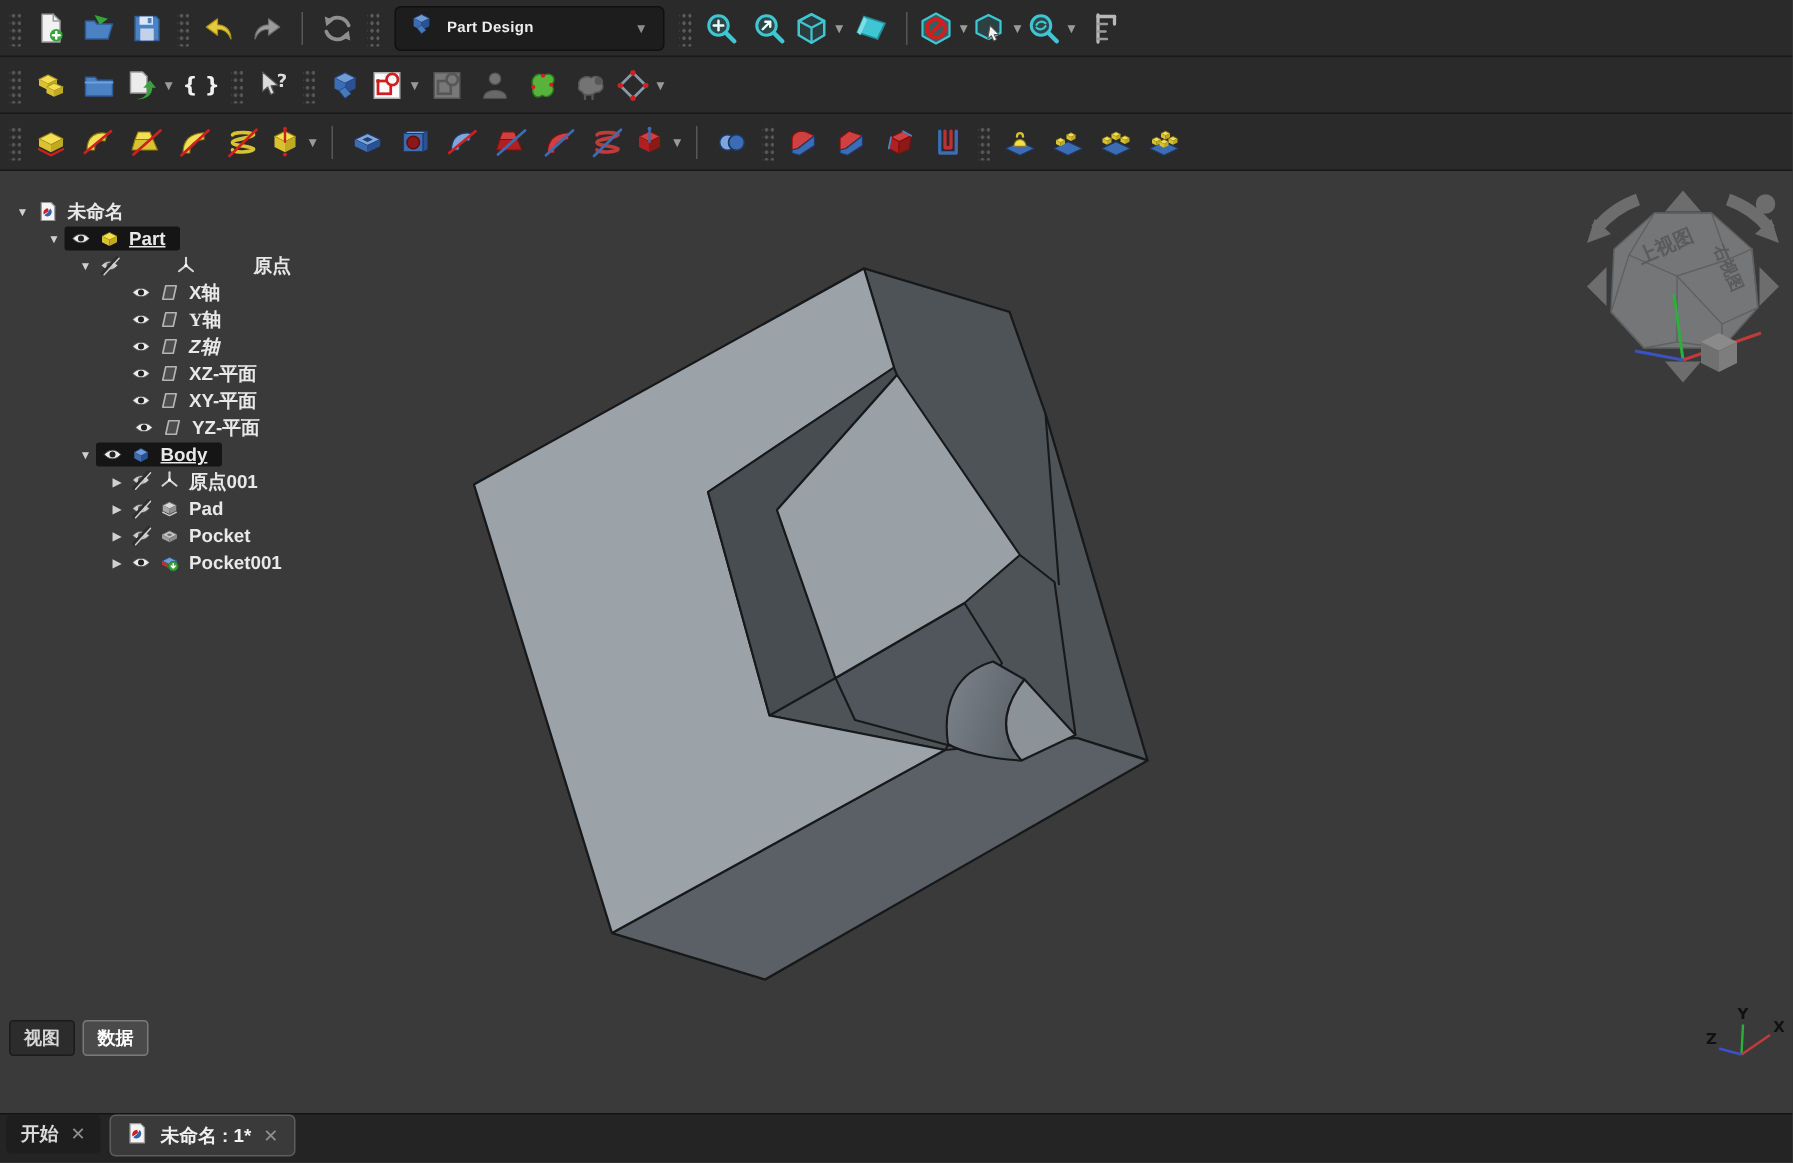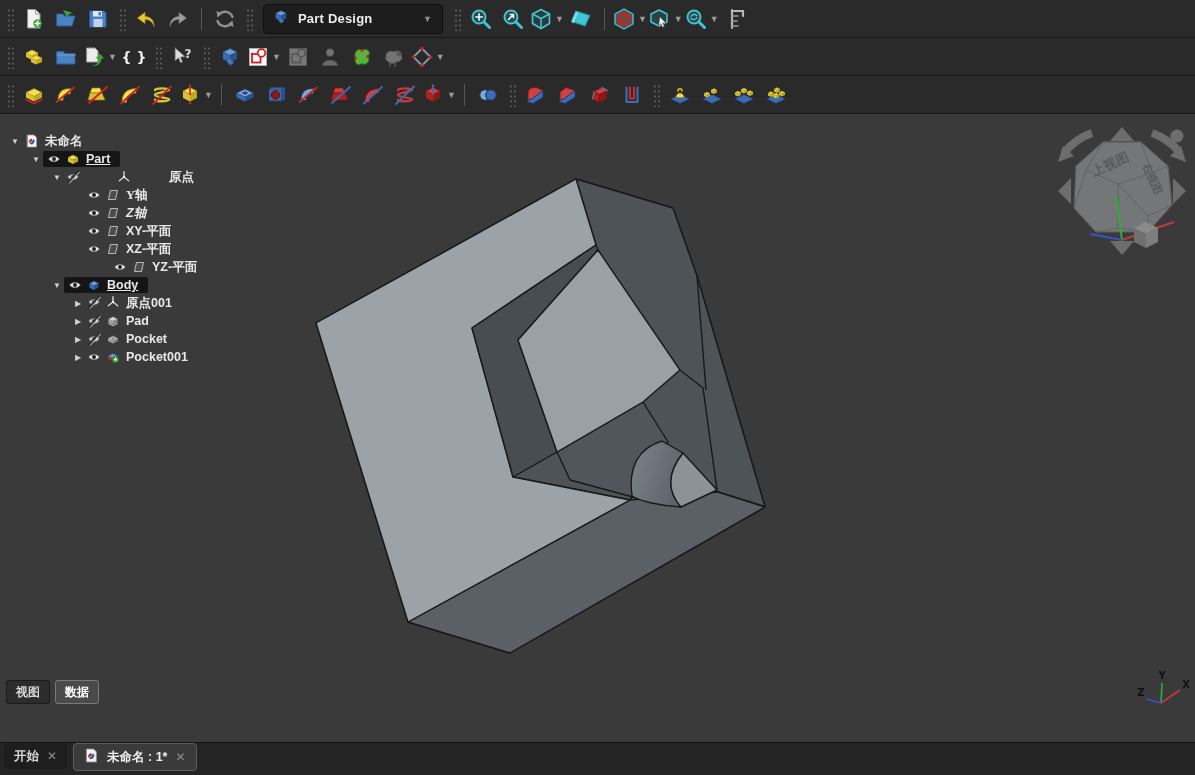--- a/index.html
+++ b/index.html
@@ -12,21 +12,21 @@
      background-image:radial-gradient(circle,#5a5a5a 1px,transparent 1.2px);
      background-size:4px 5px;background-position:1px 1px;}
   .tb-sep{width:1px;height:22px;background:#575757;margin:0 7px;flex:0 0 auto;}
   .tb-btn{display:flex;align-items:center;justify-content:center;height:32px;min-width:32px;
      border-radius:3px;flex:0 0 auto;cursor:default;}
   .tb-btn svg{display:block;}
   .tb-btn .dd{font-size:9px;color:#9a9a9a;margin-left:2px;margin-right:1px;}
   .tb-btn.disabled{filter:grayscale(1) opacity(.45);}
   .wb-combo{display:flex;align-items:center;gap:8px;background:#1d1d1d;border:1px solid #101010;
      border-radius:4px;height:28px;padding:0 10px 0 8px;margin:0 6px;min-width:160px;}
-  .wb-combo .lbl{color:#ececec;font-size:13px;font-weight:700;letter-spacing:.2px;flex:1;}
+  .wb-combo .lbl{color:#ececec;font-size:10px;font-weight:700;letter-spacing:.2px;flex:1;}
   .wb-combo .dd{color:#8d8d8d;font-size:9px;}
   
   #main{position:absolute;top:114px;left:0;right:0;bottom:33px;background:#3a3a3a;}
   #scene{position:absolute;left:0;top:0;z-index:1;pointer-events:none;}
   
   #tree{position:absolute;z-index:2;left:0;top:18px;width:300px;}
   .trow{display:flex;align-items:center;height:18px;font-size:12.5px;color:#e8e8e8;font-weight:600;}
   .trow .caret{width:14px;text-align:center;font-size:8px;color:#d0d0d0;flex:0 0 auto;}
   .trow .eye{width:18px;display:flex;justify-content:center;flex:0 0 auto;}
   .trow .ticon{width:20px;display:flex;justify-content:center;flex:0 0 auto;}
@@ -659,20 +659,37 @@
                 <line x1="7" y1="7" x2="2.3" y2="10.8" stroke="#d5d5d5" stroke-width="1.4" stroke-linecap="round"></line>
                 <line x1="7" y1="7" x2="11.7" y2="10.8" stroke="#d5d5d5" stroke-width="1.4" stroke-linecap="round"></line>
                 <circle cx="7" cy="7" r="1.1" fill="#fff"></circle>
               </svg>
             </span>
             <span class="tlabel">原点</span>
           </span>
         </div>
         <div class="trow" style="padding-left: 71px;">
           <span class="caret"></span>
+          <span style="display: flex; align-items: center;">
+            <span class="eye">
+              <svg width="14" height="14" viewBox="0 0 14 14">
+                <path d="M1.5,7 C4.5,3.2 9.5,3.2 12.5,7 C9.5,10.8 4.5,10.8 1.5,7 Z" fill="#ececec" stroke="#4a4a4a" stroke-width="0.6" stroke-linecap="round" stroke-linejoin="round"></path>
+                <circle cx="7" cy="7" r="2" fill="#222"></circle>
+              </svg>
+            </span>
+            <span class="ticon">
+              <svg width="14" height="14" viewBox="0 0 14 14">
+                <polygon points="4.5,2.5 11.5,2.5 9.5,11.5 2.5,11.5" fill="rgba(220,220,220,.12)" stroke="#b4b4b4" stroke-width="1.1" stroke-linejoin="round"></polygon>
+              </svg>
+            </span>
+            <span class="tlabel">X轴</span>
+          </span>
+        </div>
+        <div class="trow" style="padding-left: 71px;">
+          <span class="caret"></span>
           <span style="display: flex; align-items: center; font-family: Liberation Serif, serif;">
             <span class="eye">
               <svg width="14" height="14" viewBox="0 0 14 14">
                 <path d="M1.5,7 C4.5,3.2 9.5,3.2 12.5,7 C9.5,10.8 4.5,10.8 1.5,7 Z" fill="#ececec" stroke="#4a4a4a" stroke-width="0.6" stroke-linecap="round" stroke-linejoin="round"></path>
                 <circle cx="7" cy="7" r="2" fill="#222"></circle>
               </svg>
             </span>
             <span class="ticon">
               <svg width="14" height="14" viewBox="0 0 14 14">
                 <polygon points="4.5,2.5 11.5,2.5 9.5,11.5 2.5,11.5" fill="rgba(220,220,220,.12)" stroke="#b4b4b4" stroke-width="1.1" stroke-linejoin="round"></polygon>
@@ -705,41 +722,41 @@
               <svg width="14" height="14" viewBox="0 0 14 14">
                 <path d="M1.5,7 C4.5,3.2 9.5,3.2 12.5,7 C9.5,10.8 4.5,10.8 1.5,7 Z" fill="#ececec" stroke="#4a4a4a" stroke-width="0.6" stroke-linecap="round" stroke-linejoin="round"></path>
                 <circle cx="7" cy="7" r="2" fill="#222"></circle>
               </svg>
             </span>
             <span class="ticon">
               <svg width="14" height="14" viewBox="0 0 14 14">
                 <polygon points="4.5,2.5 11.5,2.5 9.5,11.5 2.5,11.5" fill="rgba(220,220,220,.12)" stroke="#b4b4b4" stroke-width="1.1" stroke-linejoin="round"></polygon>
               </svg>
             </span>
-            <span class="tlabel">XY-平面</span>
+            <span class="tlabel">XZ-平面</span>
           </span>
         </div>
         <div class="trow" style="padding-left: 71px;">
           <span class="caret"></span>
           <span style="display: flex; align-items: center;">
             <span class="eye">
               <svg width="14" height="14" viewBox="0 0 14 14">
                 <path d="M1.5,7 C4.5,3.2 9.5,3.2 12.5,7 C9.5,10.8 4.5,10.8 1.5,7 Z" fill="#ececec" stroke="#4a4a4a" stroke-width="0.6" stroke-linecap="round" stroke-linejoin="round"></path>
                 <circle cx="7" cy="7" r="2" fill="#222"></circle>
               </svg>
             </span>
             <span class="ticon">
               <svg width="14" height="14" viewBox="0 0 14 14">
                 <polygon points="4.5,2.5 11.5,2.5 9.5,11.5 2.5,11.5" fill="rgba(220,220,220,.12)" stroke="#b4b4b4" stroke-width="1.1" stroke-linejoin="round"></polygon>
               </svg>
             </span>
-            <span class="tlabel">XZ-平面</span>
-          </span>
-        </div>
-        <div class="trow" style="padding-left: 97px;">
+            <span class="tlabel">XY-平面</span>
+          </span>
+        </div>
+        <div class="trow" style="padding-left: 73px;">
           <span class="caret"></span>
           <span style="display: flex; align-items: center;">
             <span class="eye">
               <svg width="14" height="14" viewBox="0 0 14 14">
                 <path d="M1.5,7 C4.5,3.2 9.5,3.2 12.5,7 C9.5,10.8 4.5,10.8 1.5,7 Z" fill="#ececec" stroke="#4a4a4a" stroke-width="0.6" stroke-linecap="round" stroke-linejoin="round"></path>
                 <circle cx="7" cy="7" r="2" fill="#222"></circle>
               </svg>
             </span>
             <span class="ticon">
               <svg width="14" height="14" viewBox="0 0 14 14">

